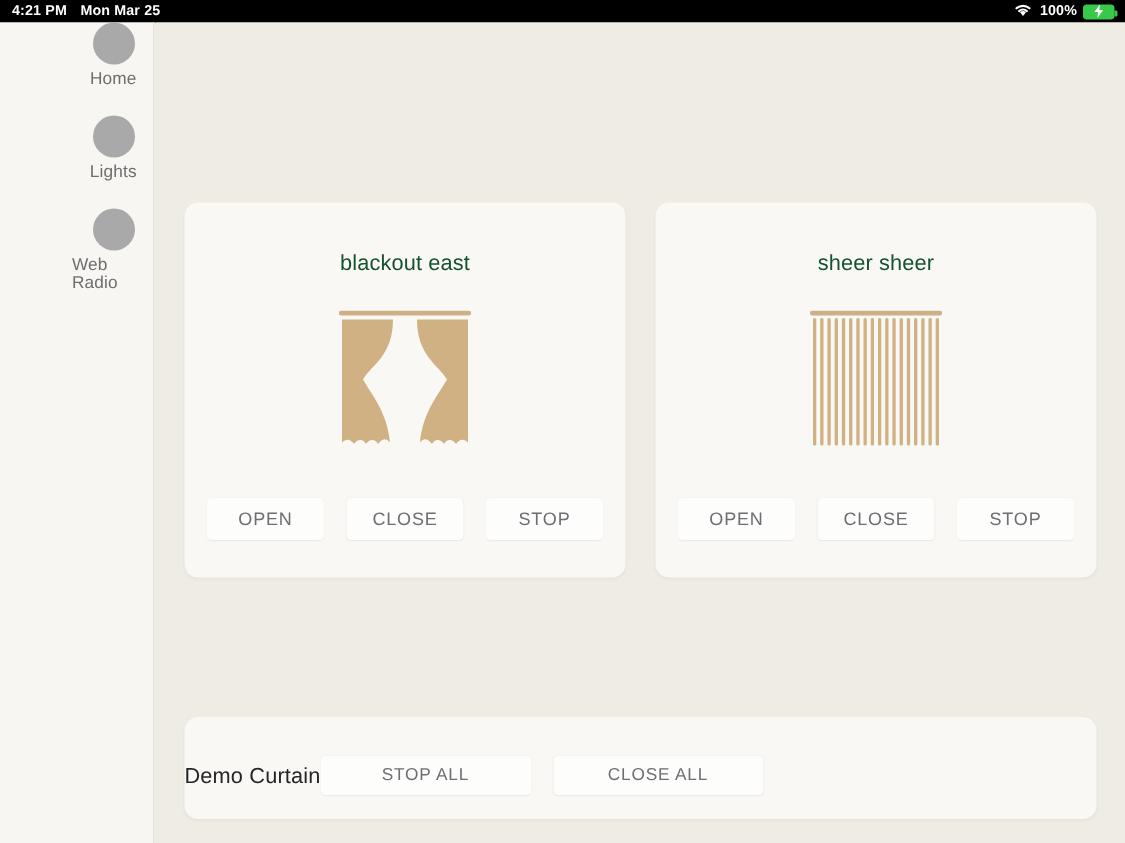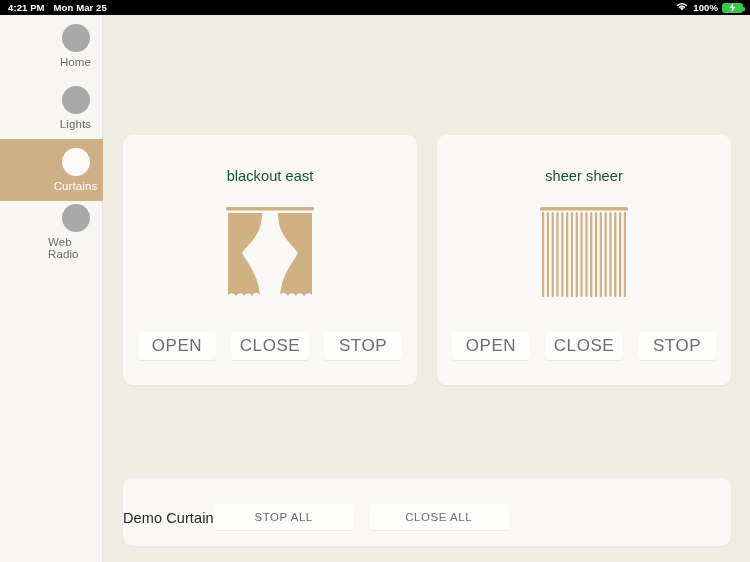--- a/index.html
+++ b/index.html
@@ -44,21 +44,21 @@
   
   #sidebar {
     position: absolute; left: 0; top: 15px;
     width: 103px; height: 547px;
     background: #f7f6f2;
     border-right: 1px solid #e8e5dd;
   }
   .nav-item {
     height: 62px; width: 103px;
     display: flex; flex-direction: column;
-    align-items: center; justify-content: center;
+    align-items: center; 
     gap: 4px;
     cursor: pointer;
     user-select: none;
     padding-left: 48px;
   }
   .nav-circle {
     width: 28px; height: 28px; border-radius: 50%;
     background: #a9a9a9;
   }
   .nav-label {
@@ -102,21 +102,21 @@
   }
   .card-buttons {
     margin-top: 26px;
     display: flex; gap: 15px;
   }
   .btn {
     background: #fdfdfc;
     border: none;
     border-radius: 3px;
     width: 78px; height: 28px;
-    font-size: 17px;
+    font-size: 12px;
     color: #6d6d72;
     letter-spacing: .55px;
     font-family: "Liberation Sans", sans-serif;
     cursor: pointer;
     box-shadow: 0 .5px 1px rgba(120,110,90,.10);
   }
 
   
   #bottom-panel {
     position: absolute; left: 19px; top: 463px;
@@ -181,24 +181,20 @@
     <div class="nav-item">
       <span class="nav-circle"></span>
       <span class="nav-label">Home</span>
     </div>
 
     <div class="nav-item">
       <span class="nav-circle"></span>
       <span class="nav-label">Lights</span>
     </div>
 
-    <div class="nav-item active">
-      <span class="nav-circle"></span>
-      <span class="nav-label">Curtains</span>
-    </div>
 
     <div class="nav-item">
       <span class="nav-circle"></span>
       <span class="nav-label">Web Radio</span>
     </div>
 
   </div>
 
   <div id="content">
 

